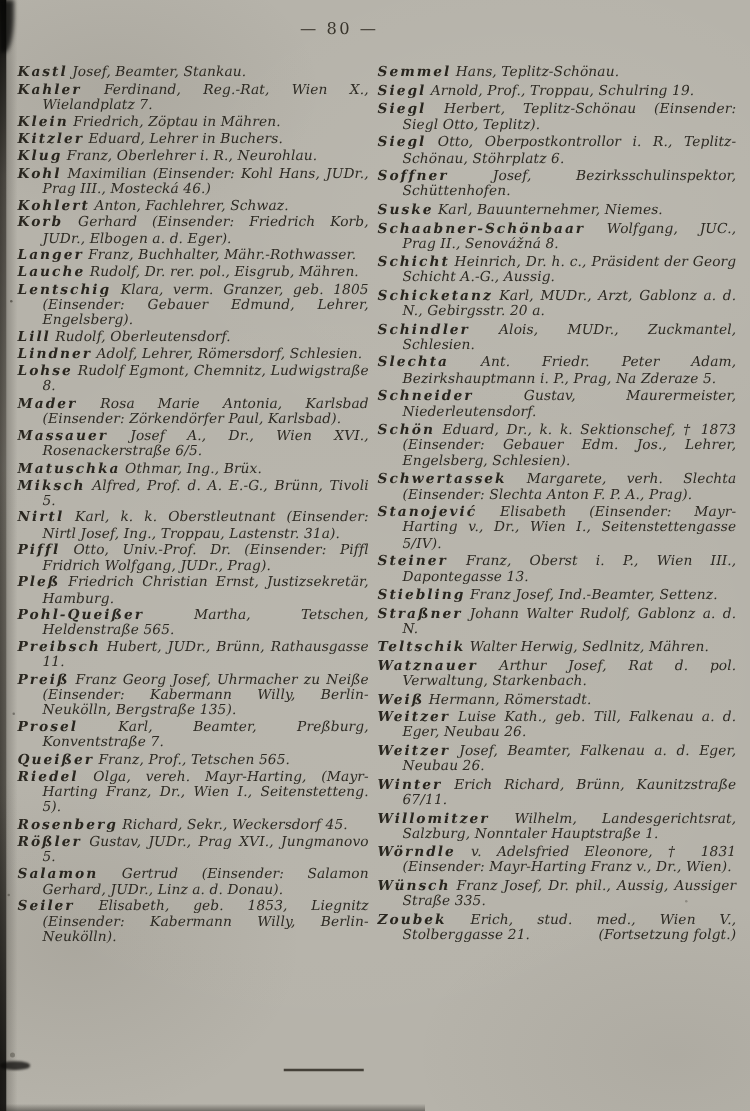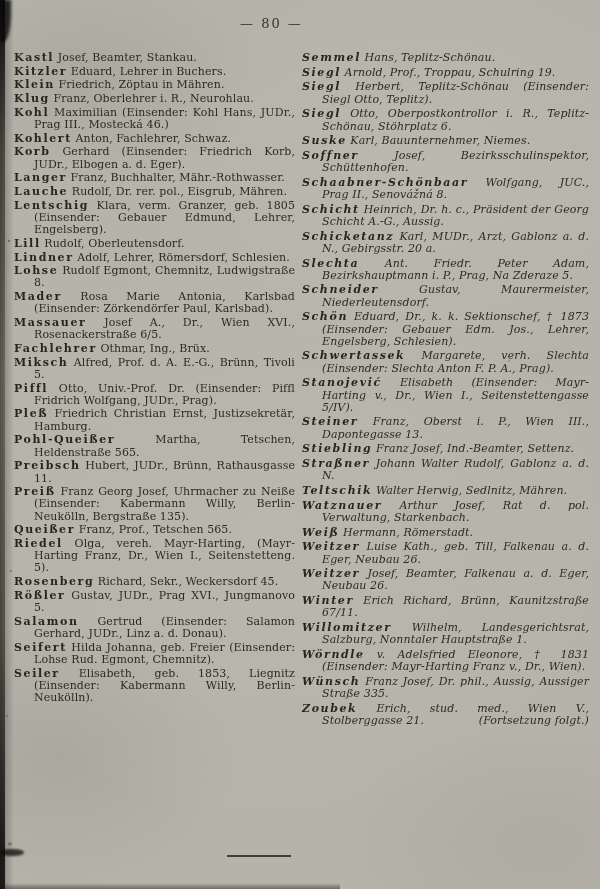--- a/index.html
+++ b/index.html
@@ -26,21 +26,21 @@
     text-align: left;
     font-size: 13px; font-weight: normal; letter-spacing: 2px;
     color: #38342b;
   }
   .column {
     position: absolute; top: 52px;
     font-size: 11px; line-height: 12.2px;
     text-align: justify;
     letter-spacing: 0.1px;
   }
-  .column-left  { left: 14px;  width: 281px; }
+  .column-left  { left: 14px;  width: 281px; font-style: italic; }
   .column-right { left: 302px; width: 287px; font-style: italic; }
   .entry {
     margin: 0 0 1.5px 0;
     padding-left: 20px;
     text-indent: -20px;
   }
   .column-right .entry { margin-bottom: 2.5px; }
   .surname {
     letter-spacing: 1.6px;
     font-weight: bold;
@@ -96,59 +96,62 @@
   }
 </style>
 </head>
 <body style="background: rgb(182, 179, 170); color: rgb(45, 42, 35);">
 
 <div class="page">
   <div class="page-header">— 80 —</div>
 
   <div class="column column-left" id="col-left">
       <p class="entry"><span class="surname">Kastl</span> Josef, Beamter, Stankau.</p>
+      <p class="entry"><span class="surname">Kahler</span> Ferdinand, Reg.-Rat, Wien X., Wielandplatz 7.</p>
+      <p class="entry"><span class="surname">Klein</span> Friedrich, Zöptau in Mähren.</p>
       <p class="entry"><span class="surname">Kitzler</span> Eduard, Lehrer in Buchers.</p>
-      <p class="entry"><span class="surname">Klein</span> Friedrich, Zöptau in Mähren.</p>
       <p class="entry"><span class="surname">Klug</span> Franz, Oberlehrer i. R., Neurohlau.</p>
       <p class="entry"><span class="surname">Kohl</span> Maximilian (Einsender: Kohl Hans, JUDr., Prag III., Mostecká 46.)</p>
       <p class="entry"><span class="surname">Kohlert</span> Anton, Fachlehrer, Schwaz.</p>
       <p class="entry"><span class="surname">Korb</span> Gerhard (Einsender: Friedrich Korb, JUDr., Elbogen a. d. Eger).</p>
       <p class="entry"><span class="surname">Langer</span> Franz, Buchhalter, Mähr.-Rothwasser.</p>
       <p class="entry"><span class="surname">Lauche</span> Rudolf, Dr. rer. pol., Eisgrub, Mähren.</p>
       <p class="entry"><span class="surname">Lentschig</span> Klara, verm. Granzer, geb. 1805 (Einsender: Gebauer Edmund, Lehrer, Engelsberg).</p>
       <p class="entry"><span class="surname">Lill</span> Rudolf, Oberleutensdorf.</p>
       <p class="entry"><span class="surname">Lindner</span> Adolf, Lehrer, Römersdorf, Schlesien.</p>
       <p class="entry"><span class="surname">Lohse</span> Rudolf Egmont, Chemnitz, Ludwigstraße 8.</p>
       <p class="entry"><span class="surname">Mader</span> Rosa Marie Antonia, Karlsbad (Einsender: Zörkendörfer Paul, Karlsbad).</p>
       <p class="entry"><span class="surname">Massauer</span> Josef A., Dr., Wien XVI., Rosenackerstraße 6/5.</p>
-      <p class="entry"><span class="surname">Fachlehrer</span> Othmar, Ing., Brüx.</p>
+      <p class="entry"><span class="surname">Matuschka</span> Othmar, Ing., Brüx.</p>
       <p class="entry"><span class="surname">Miksch</span> Alfred, Prof. d. A. E.-G., Brünn, Tivoli 5.</p>
+      <p class="entry"><span class="surname">Nirtl</span> Karl, k. k. Oberstleutnant (Einsender: Nirtl Josef, Ing., Troppau, Lastenstr. 31a).</p>
       <p class="entry"><span class="surname">Piffl</span> Otto, Univ.-Prof. Dr. (Einsender: Piffl Fridrich Wolfgang, JUDr., Prag).</p>
       <p class="entry"><span class="surname">Pleß</span> Friedrich Christian Ernst, Justizsekretär, Hamburg.</p>
       <p class="entry"><span class="surname">Pohl-Queißer</span> Martha, Tetschen, Heldenstraße 565.</p>
       <p class="entry"><span class="surname">Preibsch</span> Hubert, JUDr., Brünn, Rathausgasse 11.</p>
       <p class="entry"><span class="surname">Preiß</span> Franz Georg Josef, Uhrmacher zu Neiße (Einsender: Kabermann Willy, Berlin-Neukölln, Bergstraße 135).</p>
+      <p class="entry"><span class="surname">Prosel</span> Karl, Beamter, Preßburg, Konventstraße 7.</p>
       <p class="entry"><span class="surname">Queißer</span> Franz, Prof., Tetschen 565.</p>
       <p class="entry"><span class="surname">Riedel</span> Olga, vereh. Mayr-Harting, (Mayr-Harting Franz, Dr., Wien I., Seitenstetteng. 5).</p>
       <p class="entry"><span class="surname">Rosenberg</span> Richard, Sekr., Weckersdorf 45.</p>
       <p class="entry"><span class="surname">Rößler</span> Gustav, JUDr., Prag XVI., Jungmanovo 5.</p>
       <p class="entry"><span class="surname">Salamon</span> Gertrud (Einsender: Salamon Gerhard, JUDr., Linz a. d. Donau).</p>
-      <p class="entry"><span class="surname">Seifert</span> Hilda Johanna, geb. Freier (Einsender: Lohse Rud. Egmont, Chemnitz).</p>
       <p class="entry"><span class="surname">Seiler</span> Elisabeth, geb. 1853, Liegnitz (Einsender: Kabermann Willy, Berlin-Neukölln).</p>
     </div>
   <div class="column column-right" id="col-right">
       <p class="entry"><span class="surname">Semmel</span> Hans, Teplitz-Schönau.</p>
       <p class="entry"><span class="surname">Siegl</span> Arnold, Prof., Troppau, Schulring 19.</p>
       <p class="entry"><span class="surname">Siegl</span> Herbert, Teplitz-Schönau (Einsender: Siegl Otto, Teplitz).</p>
       <p class="entry"><span class="surname">Siegl</span> Otto, Oberpostkontrollor i. R., Teplitz-Schönau, Stöhrplatz 6.</p>
+      <p class="entry"><span class="surname">Soffner</span> Josef, Bezirksschulinspektor, Schüttenhofen.</p>
       <p class="entry"><span class="surname">Suske</span> Karl, Bauunternehmer, Niemes.</p>
-      <p class="entry"><span class="surname">Soffner</span> Josef, Bezirksschulinspektor, Schüttenhofen.</p>
       <p class="entry"><span class="surname">Schaabner-Schönbaar</span> Wolfgang, JUC., Prag II., Senovážná 8.</p>
       <p class="entry"><span class="surname">Schicht</span> Heinrich, Dr. h. c., Präsident der Georg Schicht A.-G., Aussig.</p>
       <p class="entry"><span class="surname">Schicketanz</span> Karl, MUDr., Arzt, Gablonz a. d. N., Gebirgsstr. 20 a.</p>
+      <p class="entry"><span class="surname">Schindler</span> Alois, MUDr., Zuckmantel, Schlesien.</p>
       <p class="entry"><span class="surname">Slechta</span> Ant. Friedr. Peter Adam, Bezirkshauptmann i. P., Prag, Na Zderaze 5.</p>
       <p class="entry"><span class="surname">Schneider</span> Gustav, Maurermeister, Niederleutensdorf.</p>
       <p class="entry"><span class="surname">Schön</span> Eduard, Dr., k. k. Sektionschef, † 1873 (Einsender: Gebauer Edm. Jos., Lehrer, Engelsberg, Schlesien).</p>
       <p class="entry"><span class="surname">Schwertassek</span> Margarete, verh. Slechta (Einsender: Slechta Anton F. P. A., Prag).</p>
       <p class="entry"><span class="surname">Stanojević</span> Elisabeth (Einsender: Mayr-Harting v., Dr., Wien I., Seitenstettengasse 5/IV).</p>
       <p class="entry"><span class="surname">Steiner</span> Franz, Oberst i. P., Wien III., Dapontegasse 13.</p>
       <p class="entry"><span class="surname">Stiebling</span> Franz Josef, Ind.-Beamter, Settenz.</p>
       <p class="entry"><span class="surname">Straßner</span> Johann Walter Rudolf, Gablonz a. d. N.</p>
       <p class="entry"><span class="surname">Teltschik</span> Walter Herwig, Sedlnitz, Mähren.</p>
       <p class="entry"><span class="surname">Watznauer</span> Arthur Josef, Rat d. pol. Verwaltung, Starkenbach.</p>

